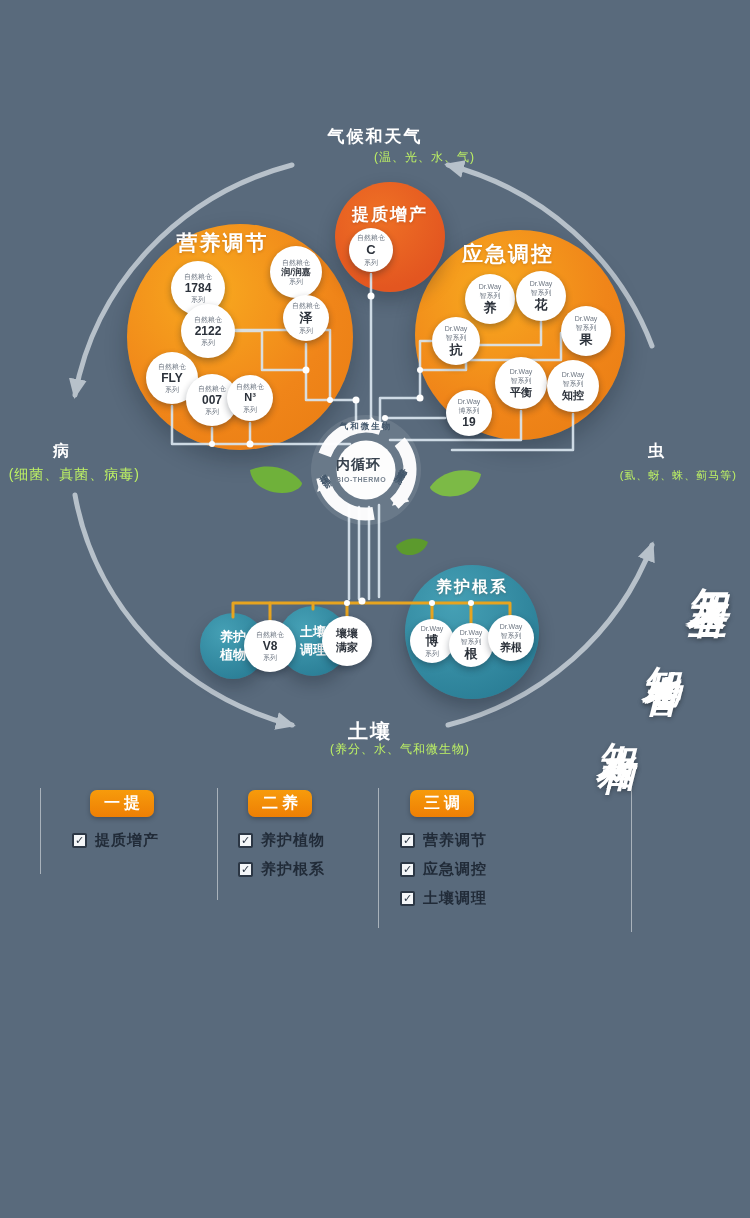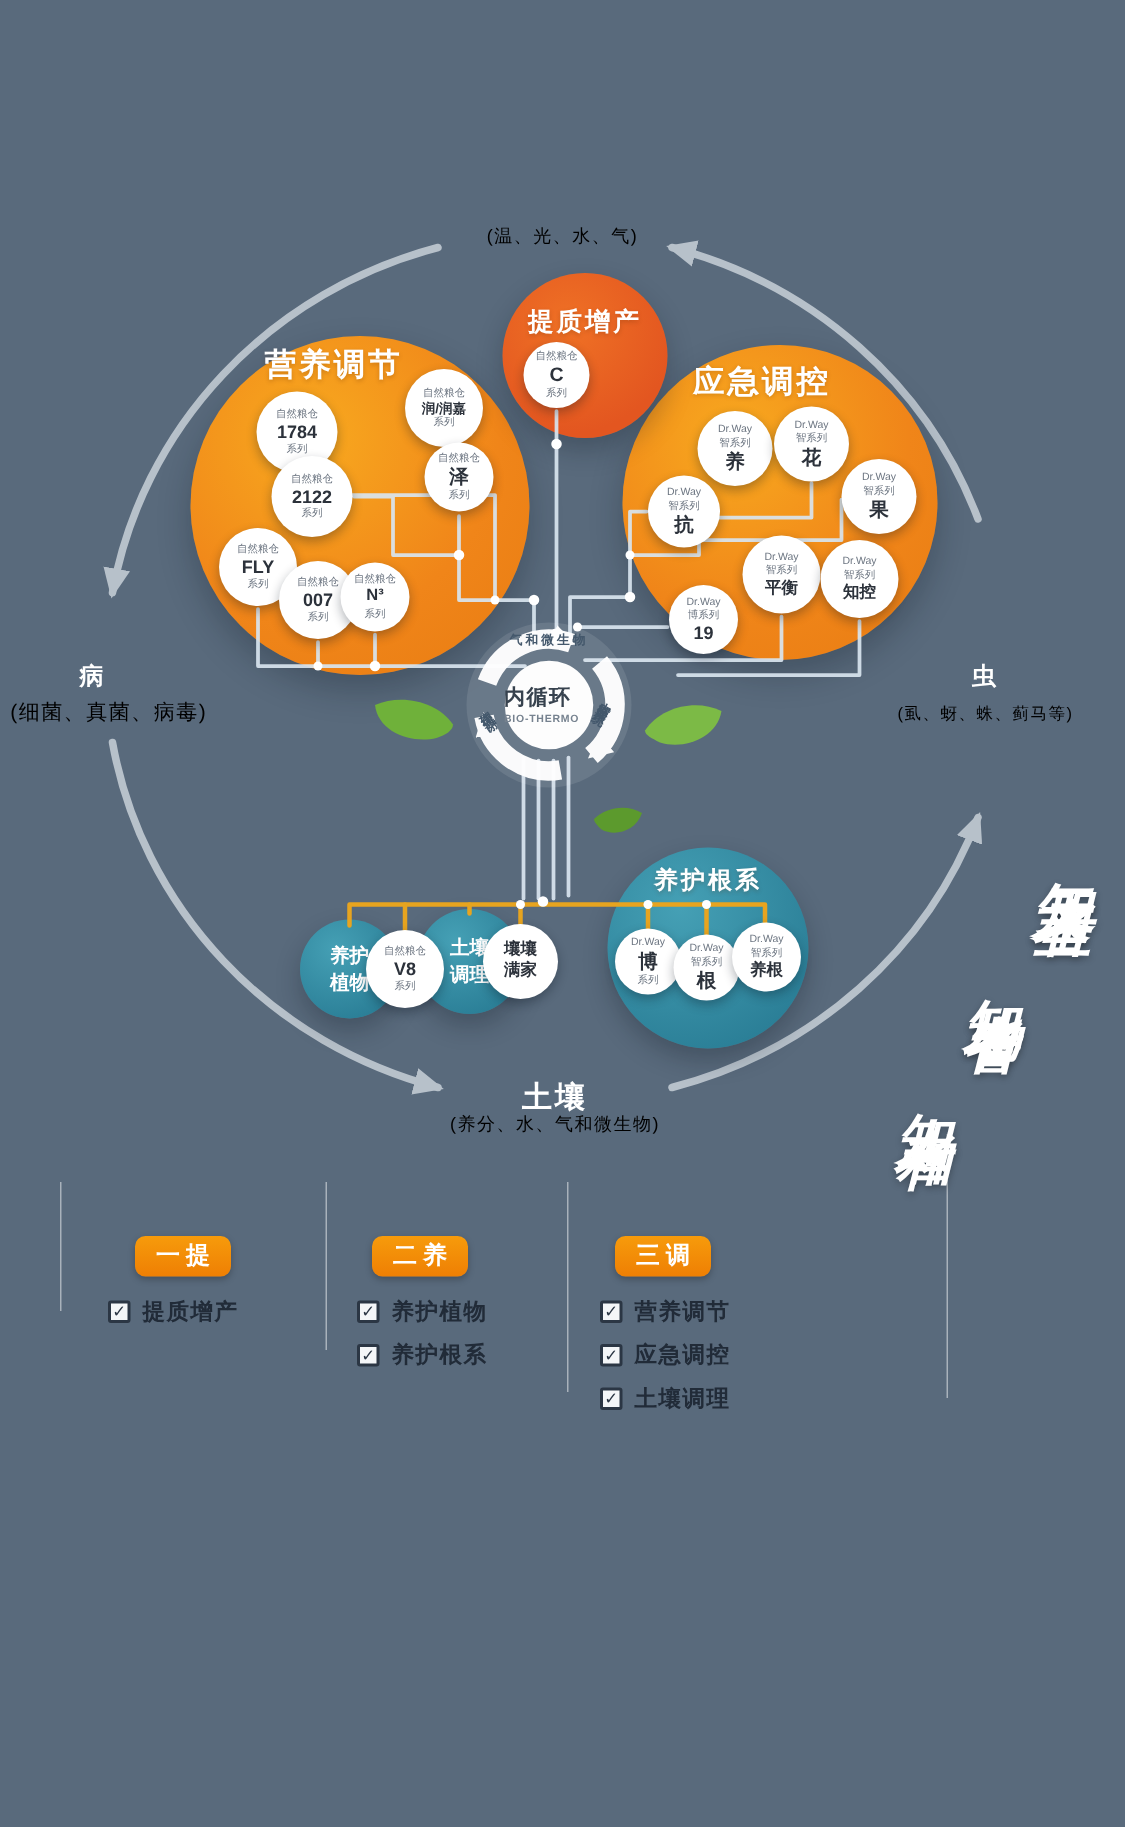--- a/index.html
+++ b/index.html
@@ -27,34 +27,34 @@
 
   
   .pcircle { position:absolute; z-index:5; background:#fff; border-radius:50%;
     display:flex; flex-direction:column; align-items:center; justify-content:center;
     text-align:center; box-shadow:0 3px 7px rgba(10,20,30,.32); }
   .pc-t { font-size:7px; line-height:1.3; color:#6d7682; }
   .pc-m { font-size:12px; line-height:1.2; font-weight:700; color:#2c323b; }
 
   
   .node-title { position:absolute; z-index:6; color:#fff; font-weight:700; text-align:center; letter-spacing:2px; }
-  .node-sub   { position:absolute; z-index:6; color:#000000; text-align:center; letter-spacing:1px; }
+  .node-sub   { position:absolute; z-index:6; color:#bef264; text-align:right; letter-spacing:1px; }
 
   
   .center-label { position:absolute; z-index:6; width:60px; text-align:left; }
   .center-title { display:block; font-size:14px; font-weight:700; color:#37424e; letter-spacing:1px; }
   .center-sub   { display:block; font-size:7px; font-weight:700; color:#76828f; letter-spacing:.5px; margin-top:2px; }
   .ringlab   { position:absolute; z-index:6; font-size:8.5px; font-weight:700; color:#44586c; letter-spacing:2px; text-align:center; }
   .ringlab-v { position:absolute; z-index:6; font-size:8.5px; font-weight:700; color:#44586c; letter-spacing:2px; writing-mode:vertical-rl; }
 
   
   .lg-section { position:absolute; z-index:3; width:150px; }
   .lg-button { width:64px; height:27px; border-radius:7px; color:#fff; font-size:16px; font-weight:700;
     display:flex; align-items:center; justify-content:center; letter-spacing:4px; text-indent:4px;
-    background:linear-gradient(180deg,#f79b0b,#ee7f04); box-shadow:0 2px 5px rgba(0,0,0,.25);margin-top:34px; }
+    background:linear-gradient(180deg,#f79b0b,#ee7f04); box-shadow:0 2px 5px rgba(0,0,0,.25); }
   .lg-items { margin-top:14px; }
   .lg-item { display:flex; align-items:center; gap:8px; margin-top:10px; }
   .check { width:15px; height:15px; border:2px solid #2b3644; border-radius:2px; background:#f4f6f8;
     display:flex; align-items:center; justify-content:center; font-size:11px; font-weight:700; color:#2b3644; flex:0 0 15px; }
   .lg-text { font-size:15px; font-weight:600; color:#212b38; letter-spacing:1px; }
 
   .vline { position:absolute; z-index:3; width:1px; background:rgba(250,250,250,.5); }
 
   .callig { position:absolute; z-index:3; writing-mode:vertical-rl; color:#fff;
     font-family:"DejaVu Serif","Liberation Serif",serif; font-style:italic; font-weight:700;
@@ -267,20 +267,21 @@
     <span class="pc-t">Dr.Way</span>
     <span class="pc-t">智系列</span>
     <span class="pc-m" style="font-size:13px">根</span>
   </div>
   <div class="pcircle" style="left:488px;top:615px;width:46px;height:46px">
     <span class="pc-t">Dr.Way</span>
     <span class="pc-t">智系列</span>
     <span class="pc-m" style="font-size:11px">养根</span>
   </div>
 
+  <div class="node-title" style="left:275px;top:125px;width:200px;font-size:17px">气候和天气</div>
   <div class="node-sub" style="left:275px;top:149px;width:200px;font-size:12px">(温、光、水、气)</div>
 
   <div class="node-title" style="left:22px;top:441px;width:80px;font-size:16px">病</div>
   <div class="node-sub" style="left:5px;top:466px;width:135px;font-size:14px">(细菌、真菌、病毒)</div>
 
   <div class="node-title" style="left:617px;top:441px;width:80px;font-size:16px">虫</div>
   <div class="node-sub" style="left:577px;top:468px;width:160px;font-size:11px">(虱、蚜、蛛、蓟马等)</div>
 
   <div class="node-title" style="left:320px;top:718px;width:100px;font-size:20px">土壤</div>
   <div class="node-sub" style="left:270px;top:741px;width:200px;font-size:12px">(养分、水、气和微生物)</div>

